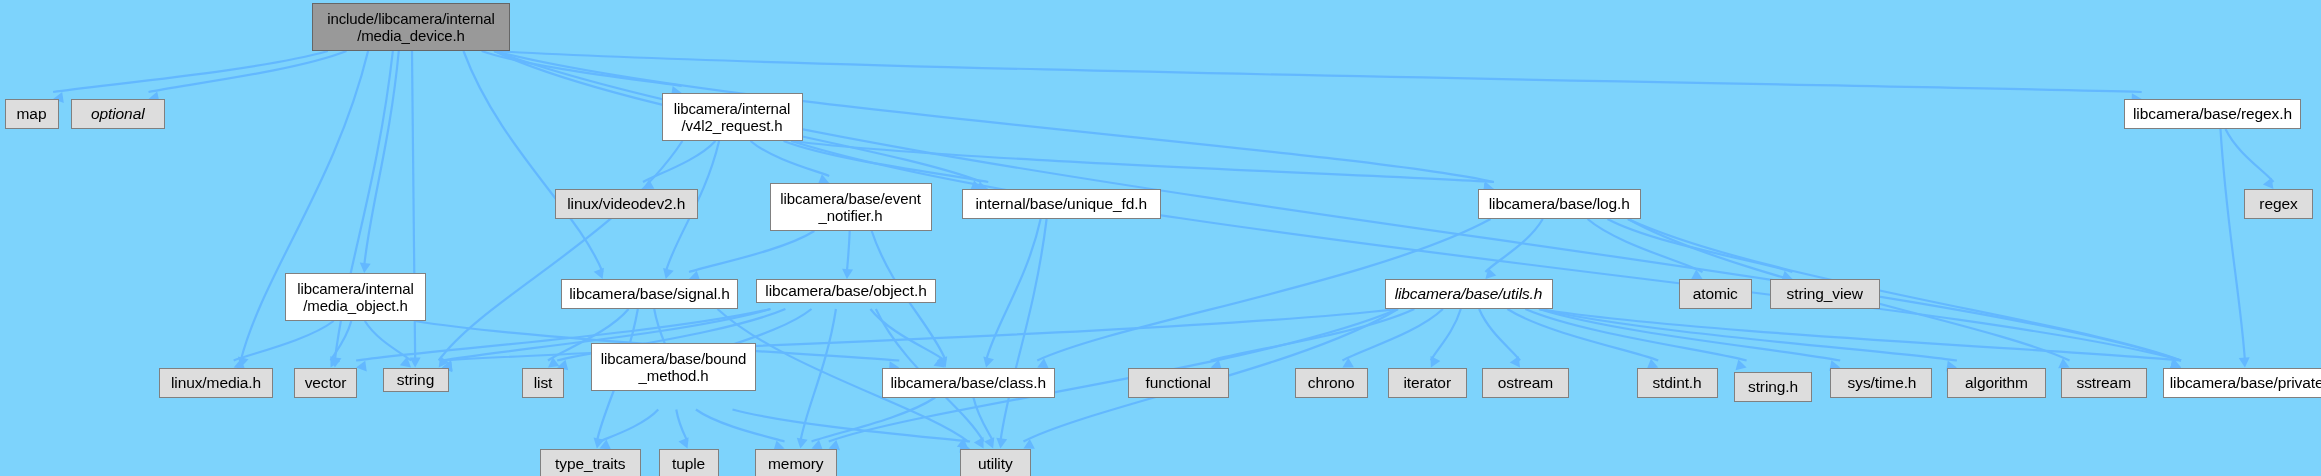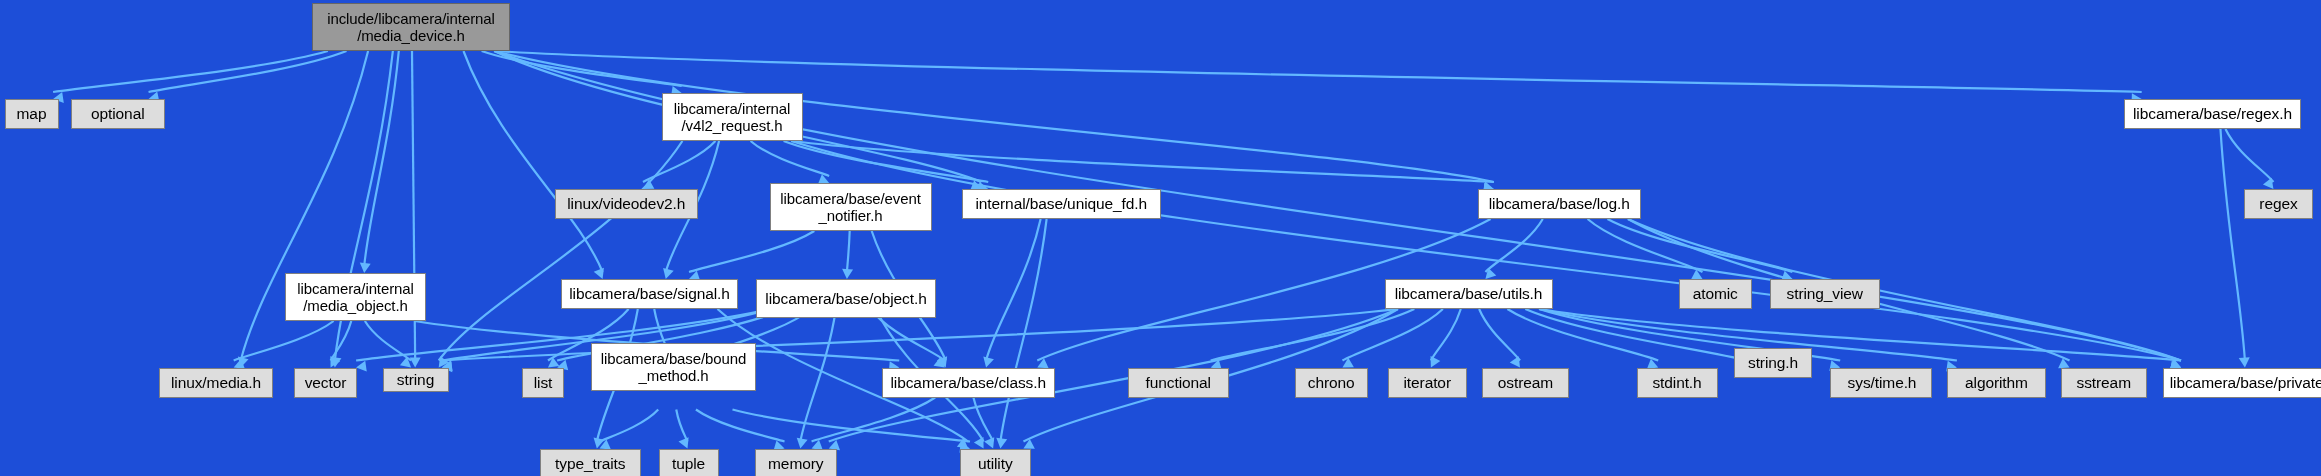--- a/index.html
+++ b/index.html
@@ -4,21 +4,21 @@
 <style>
   html, body {
     margin: 0;
     padding: 0;
     background: #000000;
   }
   #graph-root {
     position: relative;
     width: 2321px;
     height: 476px;
-    background: #1d4ed8;
+    background: #7dd3fc;
     font-family: "Liberation Sans", sans-serif;
     overflow: hidden;
   }
   #edge-layer {
     position: absolute;
     left: 0;
     top: 0;
     width: 2321px;
     height: 476px;
     pointer-events: none;
@@ -181,50 +181,50 @@
       <polygon class="edge-head" points="0,0 -5.5,-10 5.5,-10" transform="translate(970.04625,448.5) rotate(-83.72755133768138)"></polygon>
       <path class="edge-path" d="M935.1875,397.5 C903.5395,418.92 833.815,433.2 811.5625,441.5"></path>
       <polygon class="edge-head" points="0,0 -5.5,-10 5.5,-10" transform="translate(811.5625,448.5) rotate(69.54489712214524)"></polygon>
       <path class="edge-path" d="M973.425,397.5 C978.4707599999999,418.92 989.5871999999999,433.2 993.135,441.5"></path>
       <polygon class="edge-head" points="0,0 -5.5,-10 5.5,-10" transform="translate(993.135,448.5) rotate(-23.144081384777166)"></polygon>
     </svg>
   <div id="node-layer">
       <div class="node root" title="include/libcamera/internal/media_device.h" style="left: 312px; top: 3px; width: 198px; height: 48px; font-size: 15px;"><span>include/libcamera/internal
 /media_device.h</span></div>
       <div class="node grey" title="map" style="left: 4.5px; top: 99px; width: 54px; height: 30px;"><span>map</span></div>
-      <div class="node grey" title="optional" style="left: 70.5px; top: 99px; width: 94.5px; height: 30px;"><span>optional</span></div>
+      <div class="node grey" title="optional" style="left: 70.5px; top: 99px; width: 94.5px; height: 30px; font-style: italic;"><span>optional</span></div>
       <div class="node white" title="libcamera/internal/v4l2_request.h" style="left: 661.5px; top: 93px; width: 141px; height: 48px; font-size: 15px;"><span>libcamera/internal
 /v4l2_request.h</span></div>
       <div class="node white" title="libcamera/base/regex.h" style="left: 2124px; top: 99px; width: 177px; height: 30px; align-items: center;"><span>libcamera/base/regex.h</span></div>
       <div class="node grey" title="regex" style="left: 2244px; top: 189px; width: 69px; height: 30px;"><span>regex</span></div>
       <div class="node grey" title="linux/videodev2.h" style="left: 555px; top: 189px; width: 142.5px; height: 30px;"><span>linux/videodev2.h</span></div>
       <div class="node white" title="libcamera/base/event_notifier.h" style="left: 769.5px; top: 183px; width: 162px; height: 48px; font-size: 15px;"><span>libcamera/base/event
 _notifier.h</span></div>
       <div class="node white" title="libcamera/base/unique_fd.h" style="left: 961.5px; top: 189px; width: 199.5px; height: 30px;"><span>internal/base/unique_fd.h</span></div>
       <div class="node white" title="libcamera/base/log.h" style="left: 1477.5px; top: 189px; width: 163.5px; height: 30px;"><span>libcamera/base/log.h</span></div>
       <div class="node white" title="libcamera/internal/media_object.h" style="left: 285px; top: 273px; width: 141px; height: 48px; font-size: 15px;"><span>libcamera/internal
 /media_object.h</span></div>
       <div class="node white" title="libcamera/base/signal.h" style="left: 561px; top: 279px; width: 177px; height: 30px;"><span>libcamera/base/signal.h</span></div>
-      <div class="node white" title="libcamera/base/object.h" style="left: 756px; top: 279px; width: 180px; height: 39px;"><span>libcamera/base/object.h</span></div>
-      <div class="node white" title="libcamera/base/utils.h" style="left: 1384.5px; top: 279px; width: 168px; height: 30px;"><span>libcamera/base/utils.h</span></div>
+      <div class="node white" title="libcamera/base/object.h" style="left: 756px; top: 279px; width: 180px; height: 24px;"><span>libcamera/base/object.h</span></div>
+      <div class="node white" title="libcamera/base/utils.h" style="left: 1384.5px; top: 279px; width: 168px; height: 30px; font-style: italic;"><span>libcamera/base/utils.h</span></div>
       <div class="node grey" title="atomic" style="left: 1678.5px; top: 279px; width: 73.5px; height: 30px;"><span>atomic</span></div>
       <div class="node grey" title="string_view" style="left: 1770px; top: 279px; width: 109.5px; height: 30px;"><span>string_view</span></div>
       <div class="node grey" title="linux/media.h" style="left: 159px; top: 367.5px; width: 114px; height: 30px;"><span>linux/media.h</span></div>
       <div class="node grey" title="vector" style="left: 294px; top: 367.5px; width: 63px; height: 30px;"><span>vector</span></div>
       <div class="node grey" title="string" style="left: 382.5px; top: 367.5px; width: 66px; height: 24px; align-items: center;"><span>string</span></div>
       <div class="node grey" title="list" style="left: 522px; top: 367.5px; width: 42px; height: 30px;"><span>list</span></div>
       <div class="node white" title="libcamera/base/bound_method.h" style="left: 591px; top: 343px; width: 165px; height: 48px; font-size: 15px;"><span>libcamera/base/bound
 _method.h</span></div>
       <div class="node white" title="libcamera/base/class.h" style="left: 882px; top: 367.5px; width: 172.5px; height: 30px;"><span>libcamera/base/class.h</span></div>
       <div class="node grey" title="functional" style="left: 1128px; top: 367.5px; width: 100.5px; height: 30px;"><span>functional</span></div>
       <div class="node grey" title="chrono" style="left: 1294.5px; top: 367.5px; width: 73.5px; height: 30px;"><span>chrono</span></div>
       <div class="node grey" title="iterator" style="left: 1387.5px; top: 367.5px; width: 79.5px; height: 30px;"><span>iterator</span></div>
       <div class="node grey" title="ostream" style="left: 1482px; top: 367.5px; width: 87px; height: 30px;"><span>ostream</span></div>
       <div class="node grey" title="stdint.h" style="left: 1636.5px; top: 367.5px; width: 81px; height: 30px;"><span>stdint.h</span></div>
-      <div class="node grey" title="string.h" style="left: 1734px; top: 348px; width: 78px; height: 30px;"><span>string.h</span></div>
+      <div class="node grey" title="string.h" style="left: 1734px; top: 372px; width: 78px; height: 30px;"><span>string.h</span></div>
       <div class="node grey" title="sys/time.h" style="left: 1830px; top: 367.5px; width: 102px; height: 30px; padding-left: 7px;"><span>sys/time.h</span></div>
       <div class="node grey" title="algorithm" style="left: 1947px; top: 367.5px; width: 99px; height: 30px;"><span>algorithm</span></div>
       <div class="node grey" title="sstream" style="left: 2061px; top: 367.5px; width: 85.5px; height: 30px;"><span>sstream</span></div>
       <div class="node white" title="libcamera/base/private.h" style="left: 2163px; top: 367.5px; width: 180px; height: 30px;"><span>libcamera/base/private.h</span></div>
       <div class="node grey" title="type_traits" style="left: 540px; top: 448.5px; width: 100.5px; height: 30px;"><span>type_traits</span></div>
       <div class="node grey" title="tuple" style="left: 658.5px; top: 448.5px; width: 60px; height: 30px;"><span>tuple</span></div>
       <div class="node grey" title="memory" style="left: 754.5px; top: 448.5px; width: 82.5px; height: 30px;"><span>memory</span></div>
       <div class="node grey" title="utility" style="left: 960px; top: 448.5px; width: 70.5px; height: 30px;"><span>utility</span></div>
     </div>
 </div>

